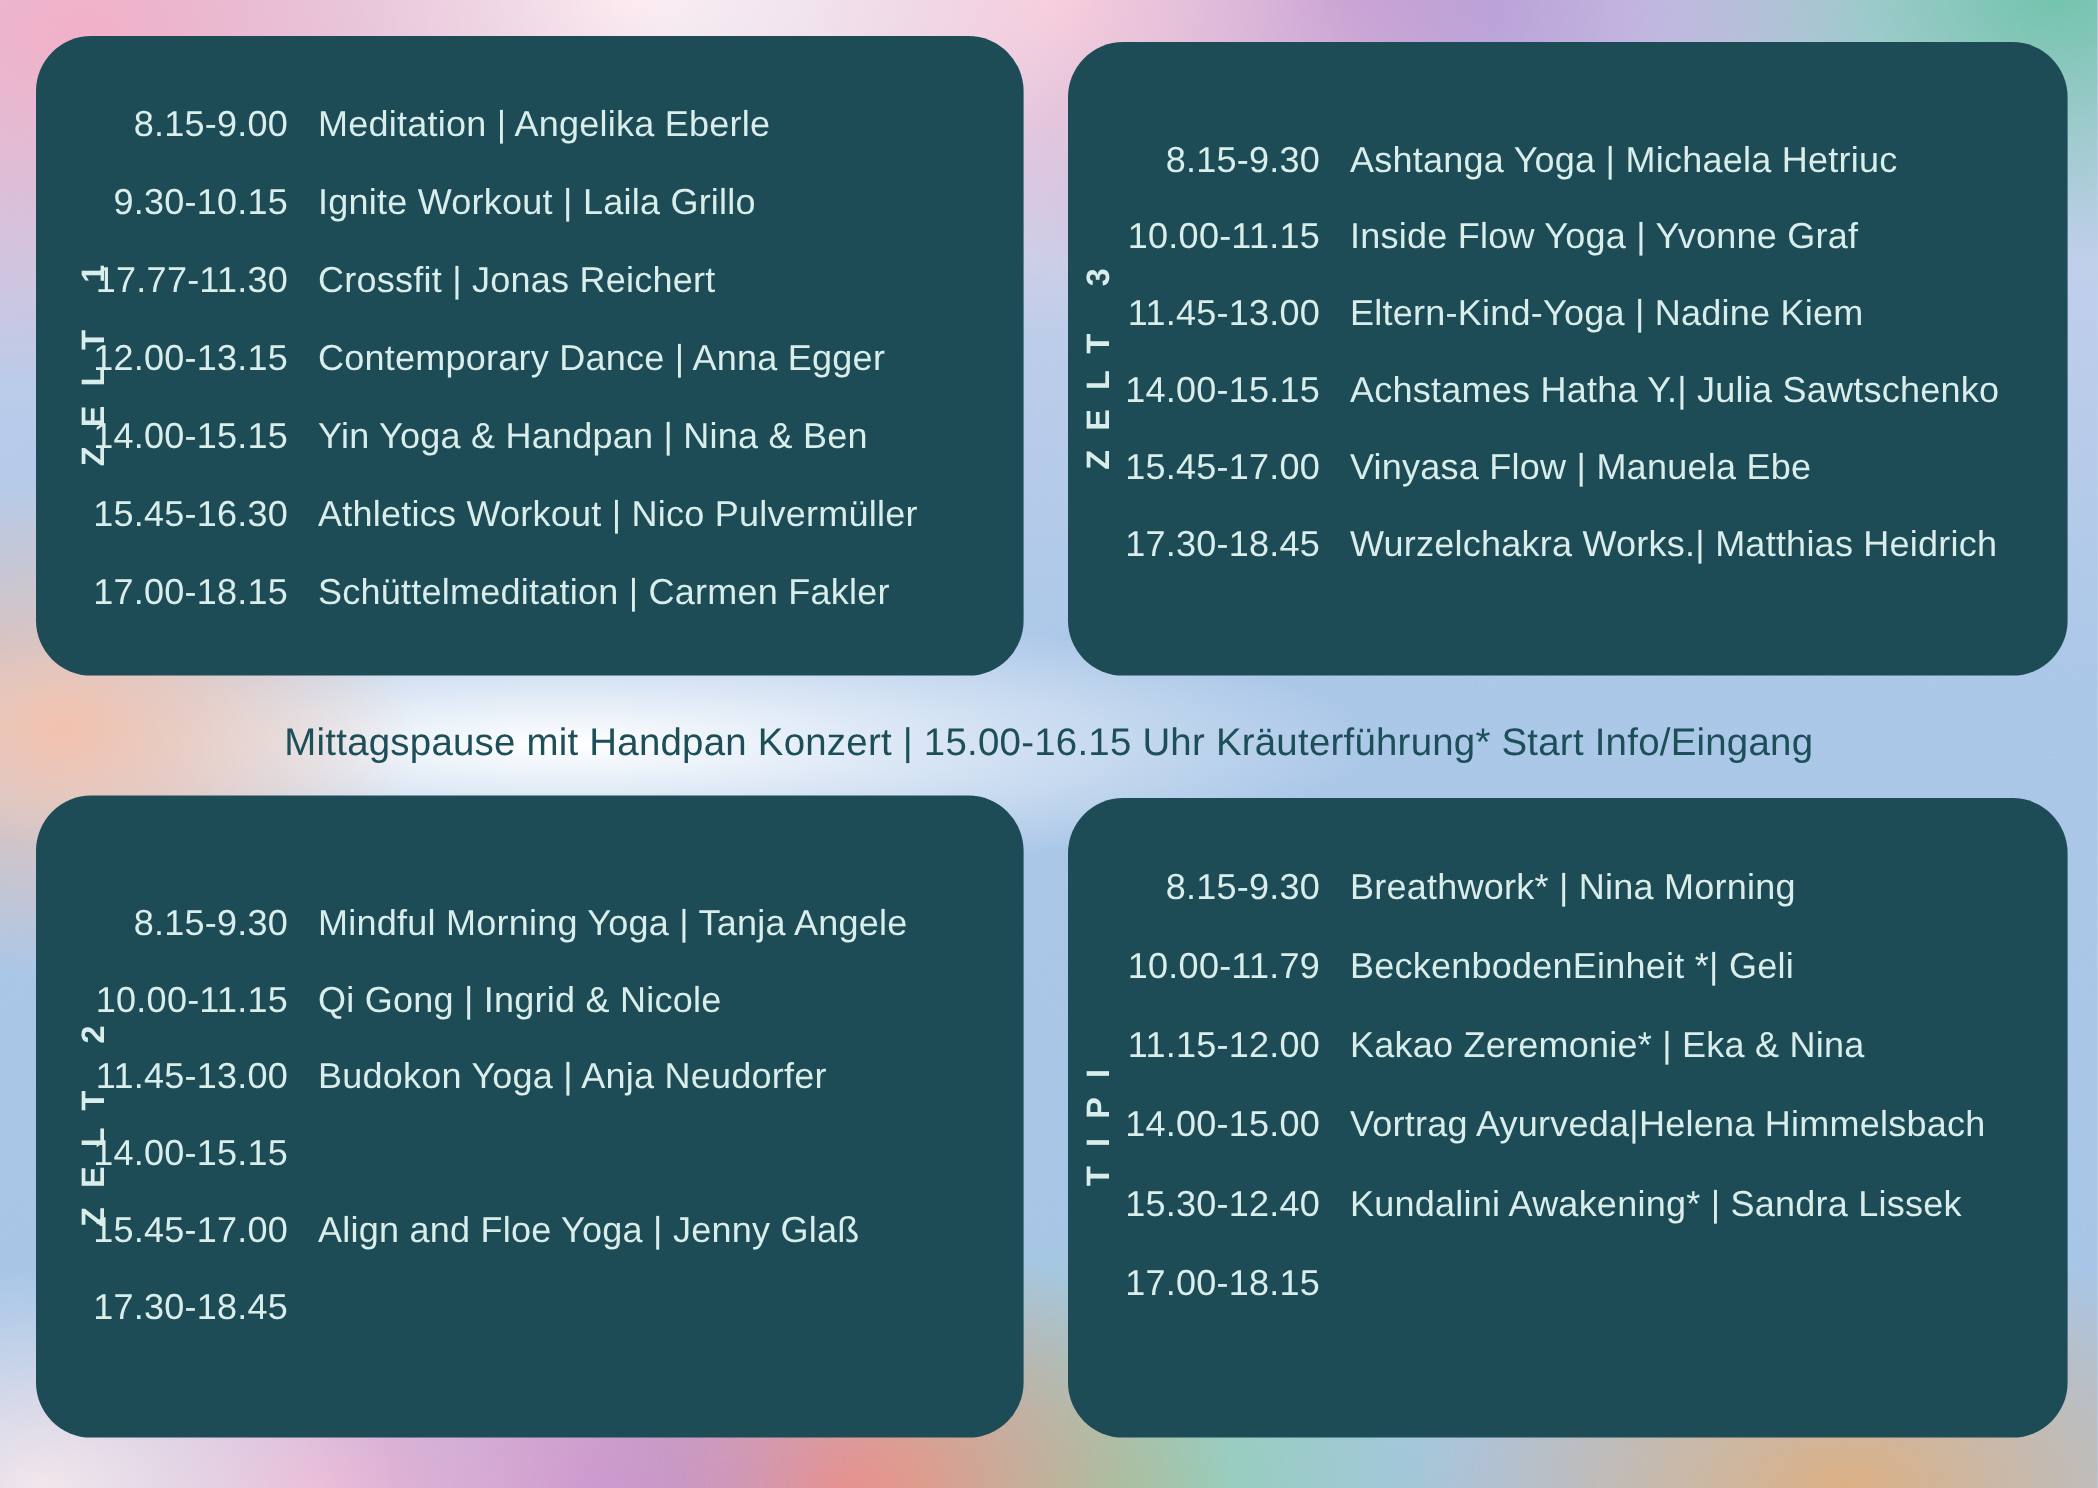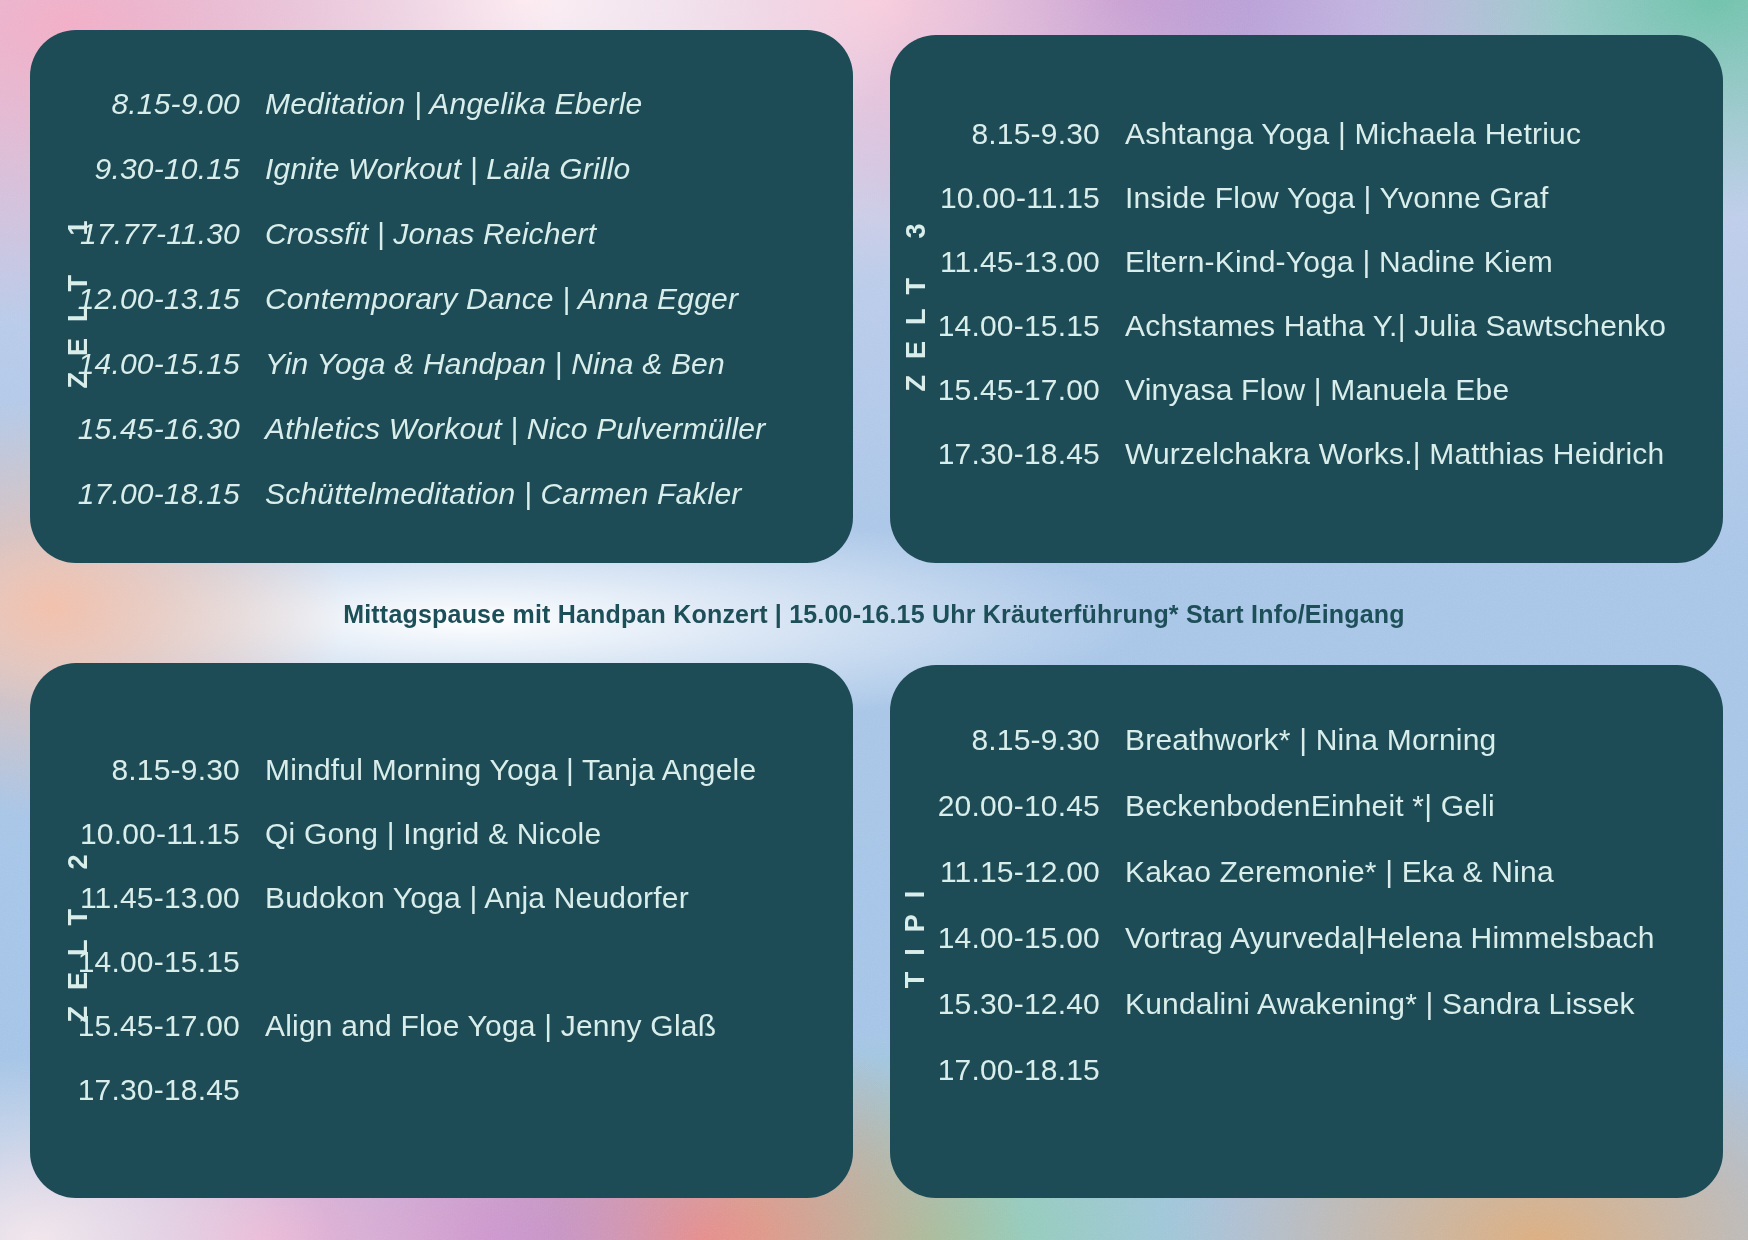--- a/index.html
+++ b/index.html
@@ -29,41 +29,41 @@
   .grain{position:absolute;inset:0;opacity:.13;mix-blend-mode:overlay;pointer-events:none;}
   .panel{
     position:absolute;border-radius:46px;background:var(--panel,#1d4c57);
     color:var(--row_text,#d9edea);
   }
   #p1{left:30px;top:30px;width:823px;height:533px;}
   #p3{left:890px;top:35px;width:833px;height:528px;}
   #p2{left:30px;top:663px;width:823px;height:535px;}
   #p4{left:890px;top:665px;width:833px;height:533px;}
   .rows{display:flex;flex-direction:column;}
-  #p1 .rows{padding-top:41px;} #p1 .row{height:65px;font-style:italic;}
+  #p1 .rows{padding-top:41px;} #p1 .row{height:65px;}
   #p3 .rows{padding-top:67px;} #p3 .row{height:64px;}
   #p2 .rows{padding-top:75px;} #p2 .row{height:64px;}
   #p4 .rows{padding-top:42px;} #p4 .row{height:66px;}
   .row{display:flex;align-items:center;font-size:30px;letter-spacing:.2px;}
   .time{width:210px;flex:none;text-align:right;white-space:nowrap;}
   .act{margin-left:25px;white-space:nowrap;}
   .vlabel{
     position:absolute;top:0;bottom:0;width:0;
     display:flex;align-items:center;justify-content:center;
   }
   #p1 .vlabel,#p2 .vlabel{left:48px;}
   #p3 .vlabel,#p4 .vlabel{left:26px;}
   .vlabel span{
     display:block;transform:rotate(-90deg);transform-origin:center;
     white-space:nowrap;font-size:27px;font-weight:bold;letter-spacing:16px;
     color:var(--row_text,#d9edea);
   }
   .banner{
     position:absolute;left:0;right:0;top:600px;
-    text-align:center;font-size:25px;font-weight:bold;letter-spacing:.2px;
+    text-align:center;font-size:32px;font-weight:normal;letter-spacing:.2px;
     color:var(--banner_text,#1d4f58);
   }
 </style>
 </head>
 <body>
 
 <div class="bg"></div>
 
 <svg class="grain" width="1748" height="1240" aria-hidden="true">
   <filter id="grainF">
@@ -176,21 +176,21 @@
 <div class="panel" id="p4">
   <div class="vlabel">
       <span>TIPI</span>
     </div>
   <div class="rows">
     <div class="row">
         <span class="time">8.15-9.30</span>
         <span class="act">Breathwork* | Nina Morning</span>
       </div>
     <div class="row">
-        <span class="time">20.00-10.45</span>
+        <span class="time">10.00-11.79</span>
         <span class="act">BeckenbodenEinheit *| Geli</span>
       </div>
     <div class="row">
         <span class="time">11.15-12.00</span>
         <span class="act">Kakao Zeremonie* | Eka &amp; Nina</span>
       </div>
     <div class="row">
         <span class="time">14.00-15.00</span>
         <span class="act">Vortrag Ayurveda|Helena Himmelsbach</span>
       </div>

